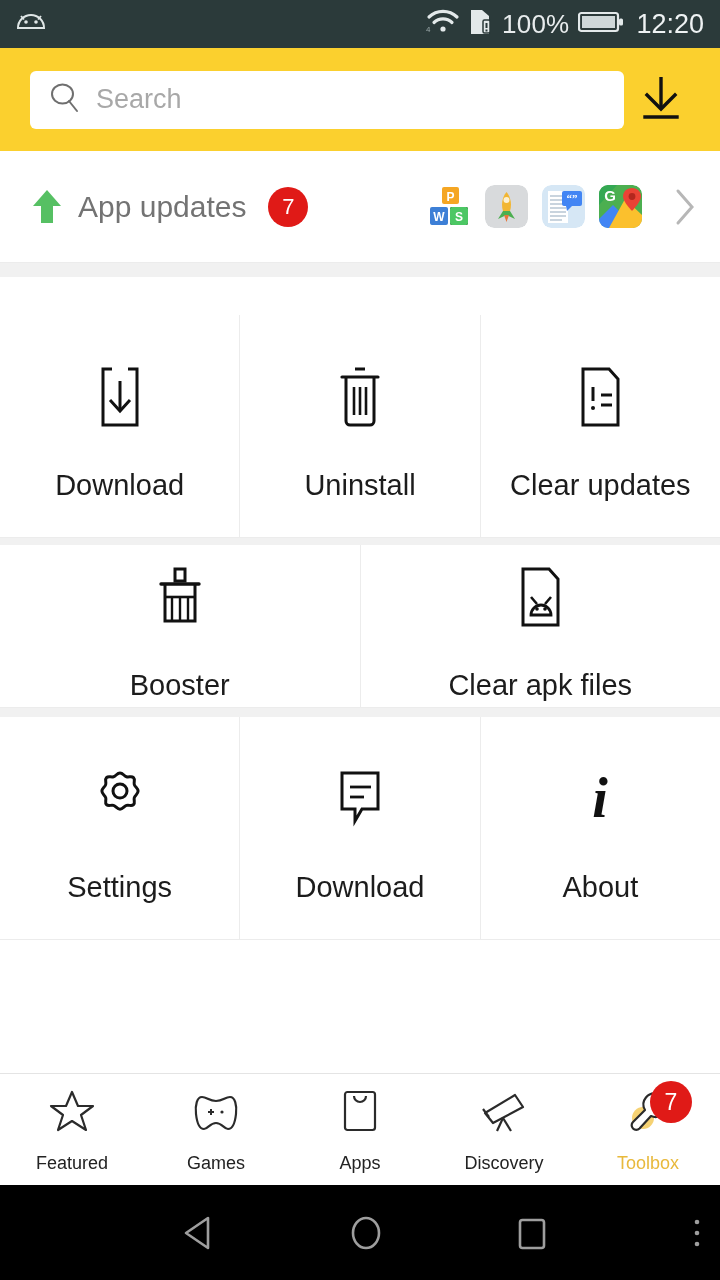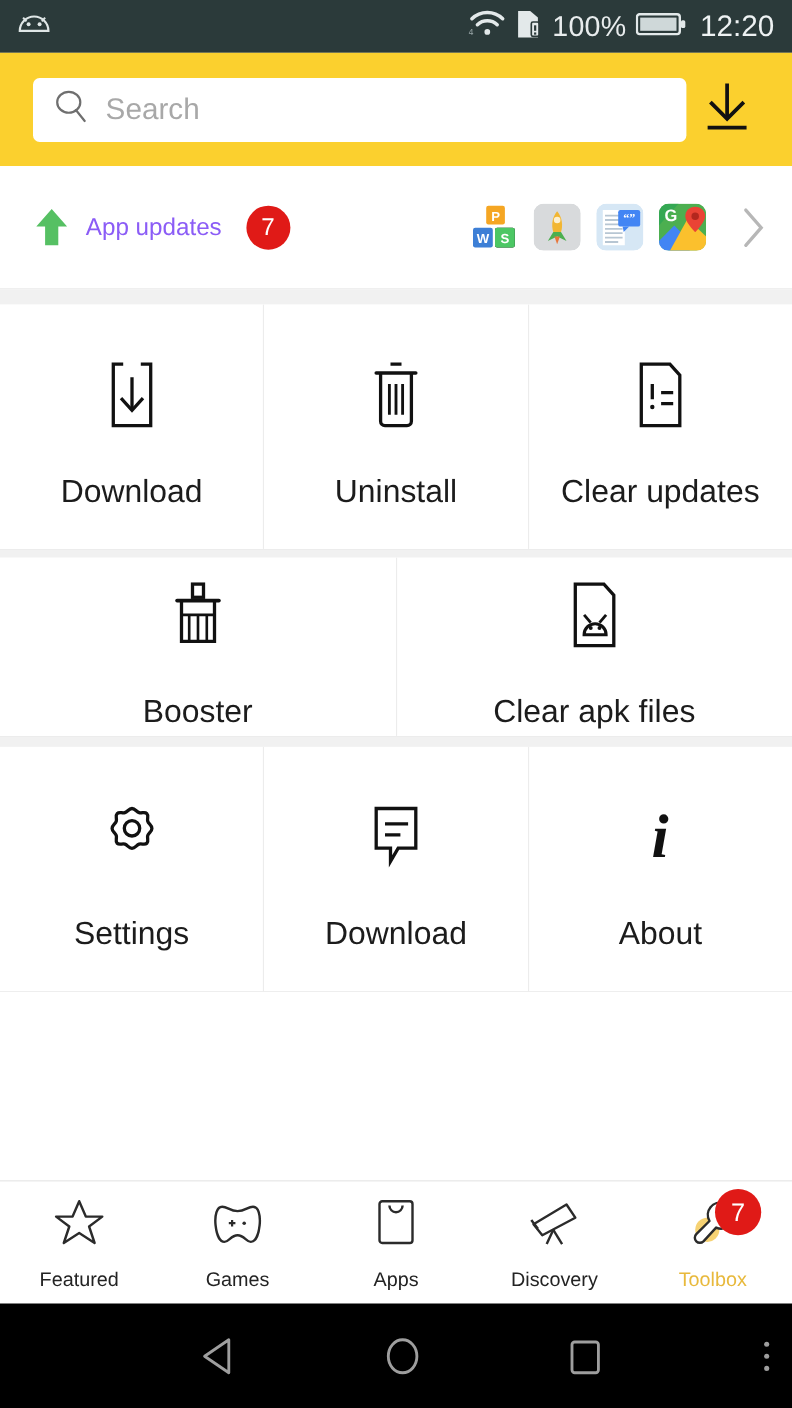--- a/index.html
+++ b/index.html
@@ -34,35 +34,35 @@
   .search-placeholder { font-size:27px; color:#a8a8a8; }
   .dl-btn { width:74px; display:flex; align-items:center; justify-content:center; }
 
   
   .updates {
     flex:0 0 112px; background:#ffffff;
     display:flex; align-items:center; padding:0 22px 0 30px;
     border-bottom:1px solid #ececec;
   }
   .up-arrow { flex:0 0 34px; display:flex; align-items:center; justify-content:center; }
-  .up-label { font-size:22px; color:#8b5cf6; margin-left:14px; }
+  .up-label { font-size:30px; color:#737373; margin-left:14px; }
   .up-badge {
     width:40px; height:40px; border-radius:50%; background:#e01a17;
     color:#fff; font-size:22px; display:flex; align-items:center; justify-content:center;
     margin-left:22px; font-weight:500;
   }
   .up-icons { margin-left:auto; display:flex; align-items:center; gap:14px; }
   .appicon { width:43px; height:43px; border-radius:9px; overflow:hidden; position:relative; }
   .chev { margin-left:16px; display:flex; align-items:center; }
 
   
   .band { background:#f1f1f1; width:100%; }
 
   
-  .grid-wrap { background:#ffffff; }
+  .grid-wrap { background:#ffffff;margin-top:38px; }
   .grid-row { display:flex; height:222px; }
   .grid-row.r2 { height:162px; }
   .cell {
     flex:1; display:flex; flex-direction:column;
     align-items:center; justify-content:center; gap:0;
     position:relative; background:#ffffff;
   }
   .cell + .cell { border-left:1px solid #ececec; }
   .cell-icon { height:80px; display:flex; align-items:flex-end; justify-content:center; }
   .cell-label { font-size:29px; color:#1c1c1c; margin-top:38px; }

